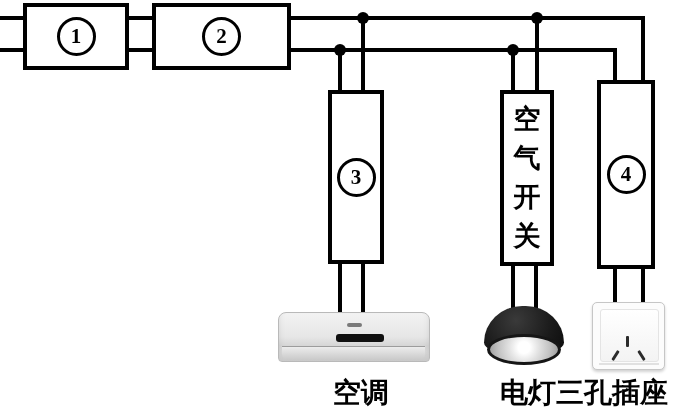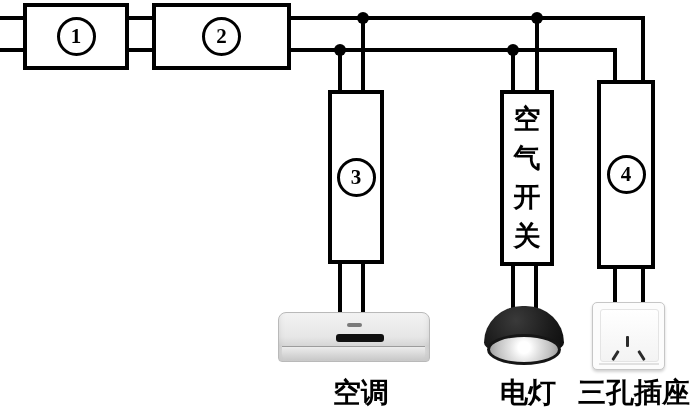--- a/index.html
+++ b/index.html
@@ -149,15 +149,15 @@
   <div class="socket">
     <div class="socket-inner"></div>
     <div class="slot slot-ground"></div>
     <div class="slot slot-left"></div>
     <div class="slot slot-right"></div>
     <div class="socket-strip"></div>
   </div>
 
   <div class="appl-label" style="left:490px; width:76px;">电灯</div>
   <div class="appl-label" style="left:318px; width:86px;">空调</div>
-  <div class="appl-label" style="left:548px; width:128px;margin-left:22px;">三孔插座</div>
+  <div class="appl-label" style="left:548px; width:128px;">三孔插座</div>
 
 </div>
 
 </body></html>

